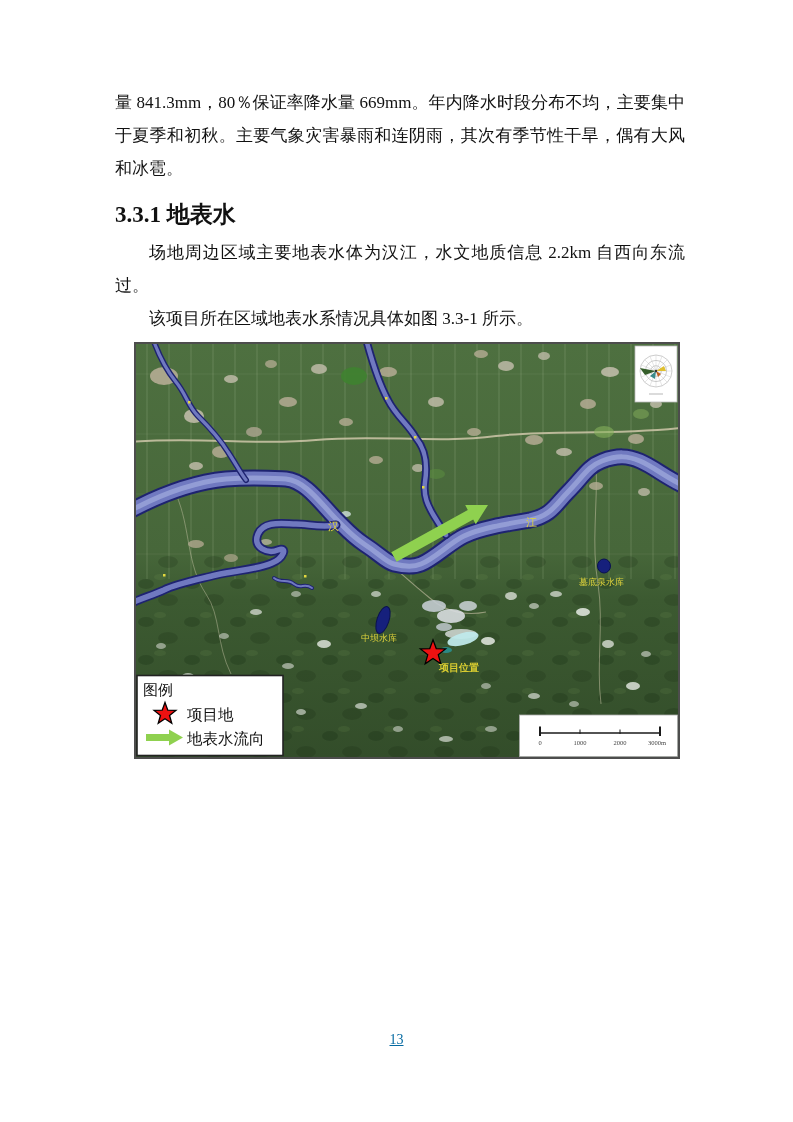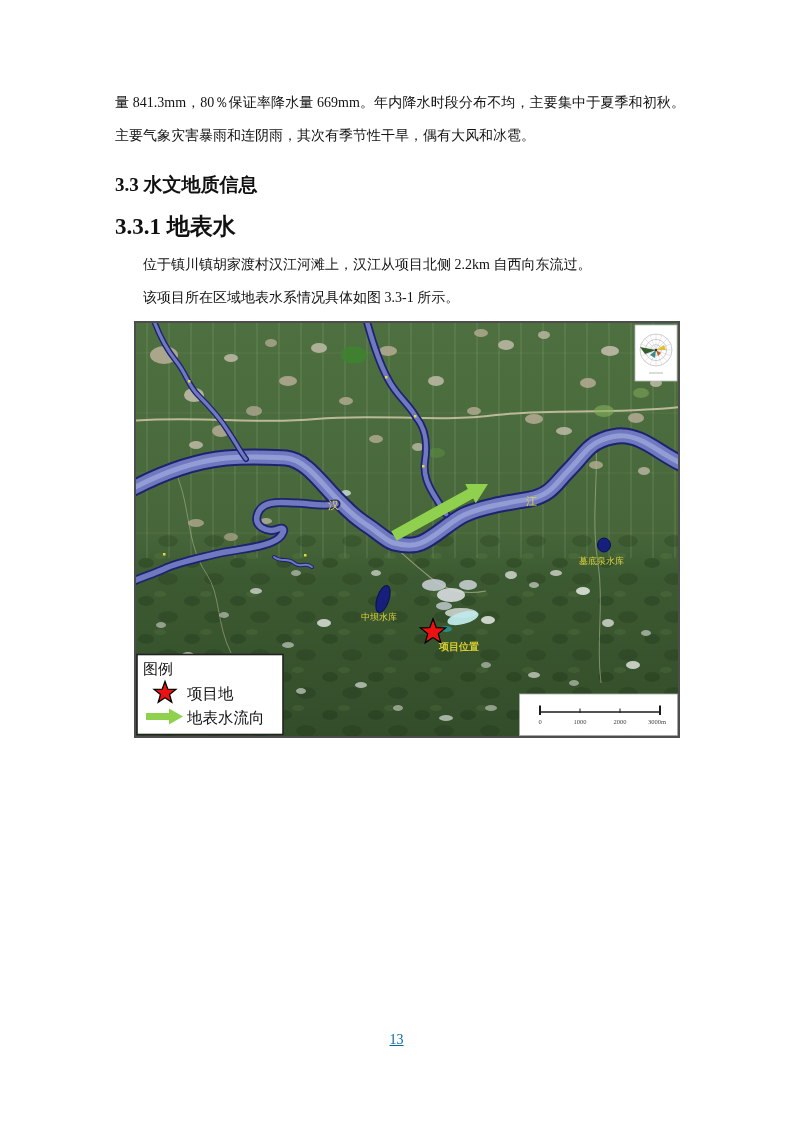--- a/index.html
+++ b/index.html
@@ -6,41 +6,40 @@
   .page{
     position:relative;
     width:793px;height:1122px;
     background:#ffffff;
     margin:0 auto;
     font-family:"Liberation Serif","DejaVu Serif",serif;
     color:#111;
     overflow:hidden;
   }
   .content{position:absolute;left:115px;top:86px;width:570px;}
-  p.body{font-size:14px;line-height:33px;text-align:justify;margin:0;}
+  p.body{font-size:17px;line-height:33px;text-align:justify;margin:0;}
   p.ind{text-indent:2em;}
   h2.sec{font-size:19px;line-height:24px;margin:21px 0 0 0;font-weight:bold;}
   h3.sub{font-size:23px;line-height:22px;margin:19px 0 10px 0;font-weight:bold;}
   .figure{margin:7px 0 0 19px;width:542px;border:2px solid #4d4d4d;background:#42613a;line-height:0;}
   .caption{font-size:17px;font-weight:bold;text-align:center;margin:13px 0 0 0;line-height:22px;}
   .pageno{position:absolute;left:0;right:0;top:1032px;text-align:center;font-size:14px;color:#0369a1;text-decoration:underline;}
   svg text{font-family:"Liberation Serif","DejaVu Serif",serif;}
 </style>
 </head>
 <body>
 
 <div class="page">
   <div class="content">
 
     <p class="body">量 841.3mm，80％保证率降水量 669mm。年内降水时段分布不均，主要集中于夏季和初秋。主要气象灾害暴雨和连阴雨，其次有季节性干旱，偶有大风和冰雹。</p>
 
-    <h2 class="sec">3.3 水文地质信息</h2>
     <h3 class="sub">3.3.1 地表水</h3>
 
-    <p class="body ind">位于镇川镇胡家渡村汉江河滩上，汉江从项目北侧 2.2km 自西向东流过。</p>
+    <p class="body ind">场地周边区域主要地表水体为汉江，水文地质信息 2.2km 自西向东流过。</p>
     <p class="body ind">该项目所在区域地表水系情况具体如图 3.3-1 所示。</p>
 
     <div class="figure">
       <svg width="542" height="413" viewBox="0 0 542 413">
         <defs>
           <linearGradient id="landGrad" x1="0" y1="0" x2="0" y2="1">
             <stop offset="0" stop-color="#4e7040"></stop>
             <stop offset="0.5" stop-color="#47673a"></stop>
             <stop offset="0.62" stop-color="#3c5a31"></stop>
             <stop offset="1" stop-color="#334d2a"></stop>

